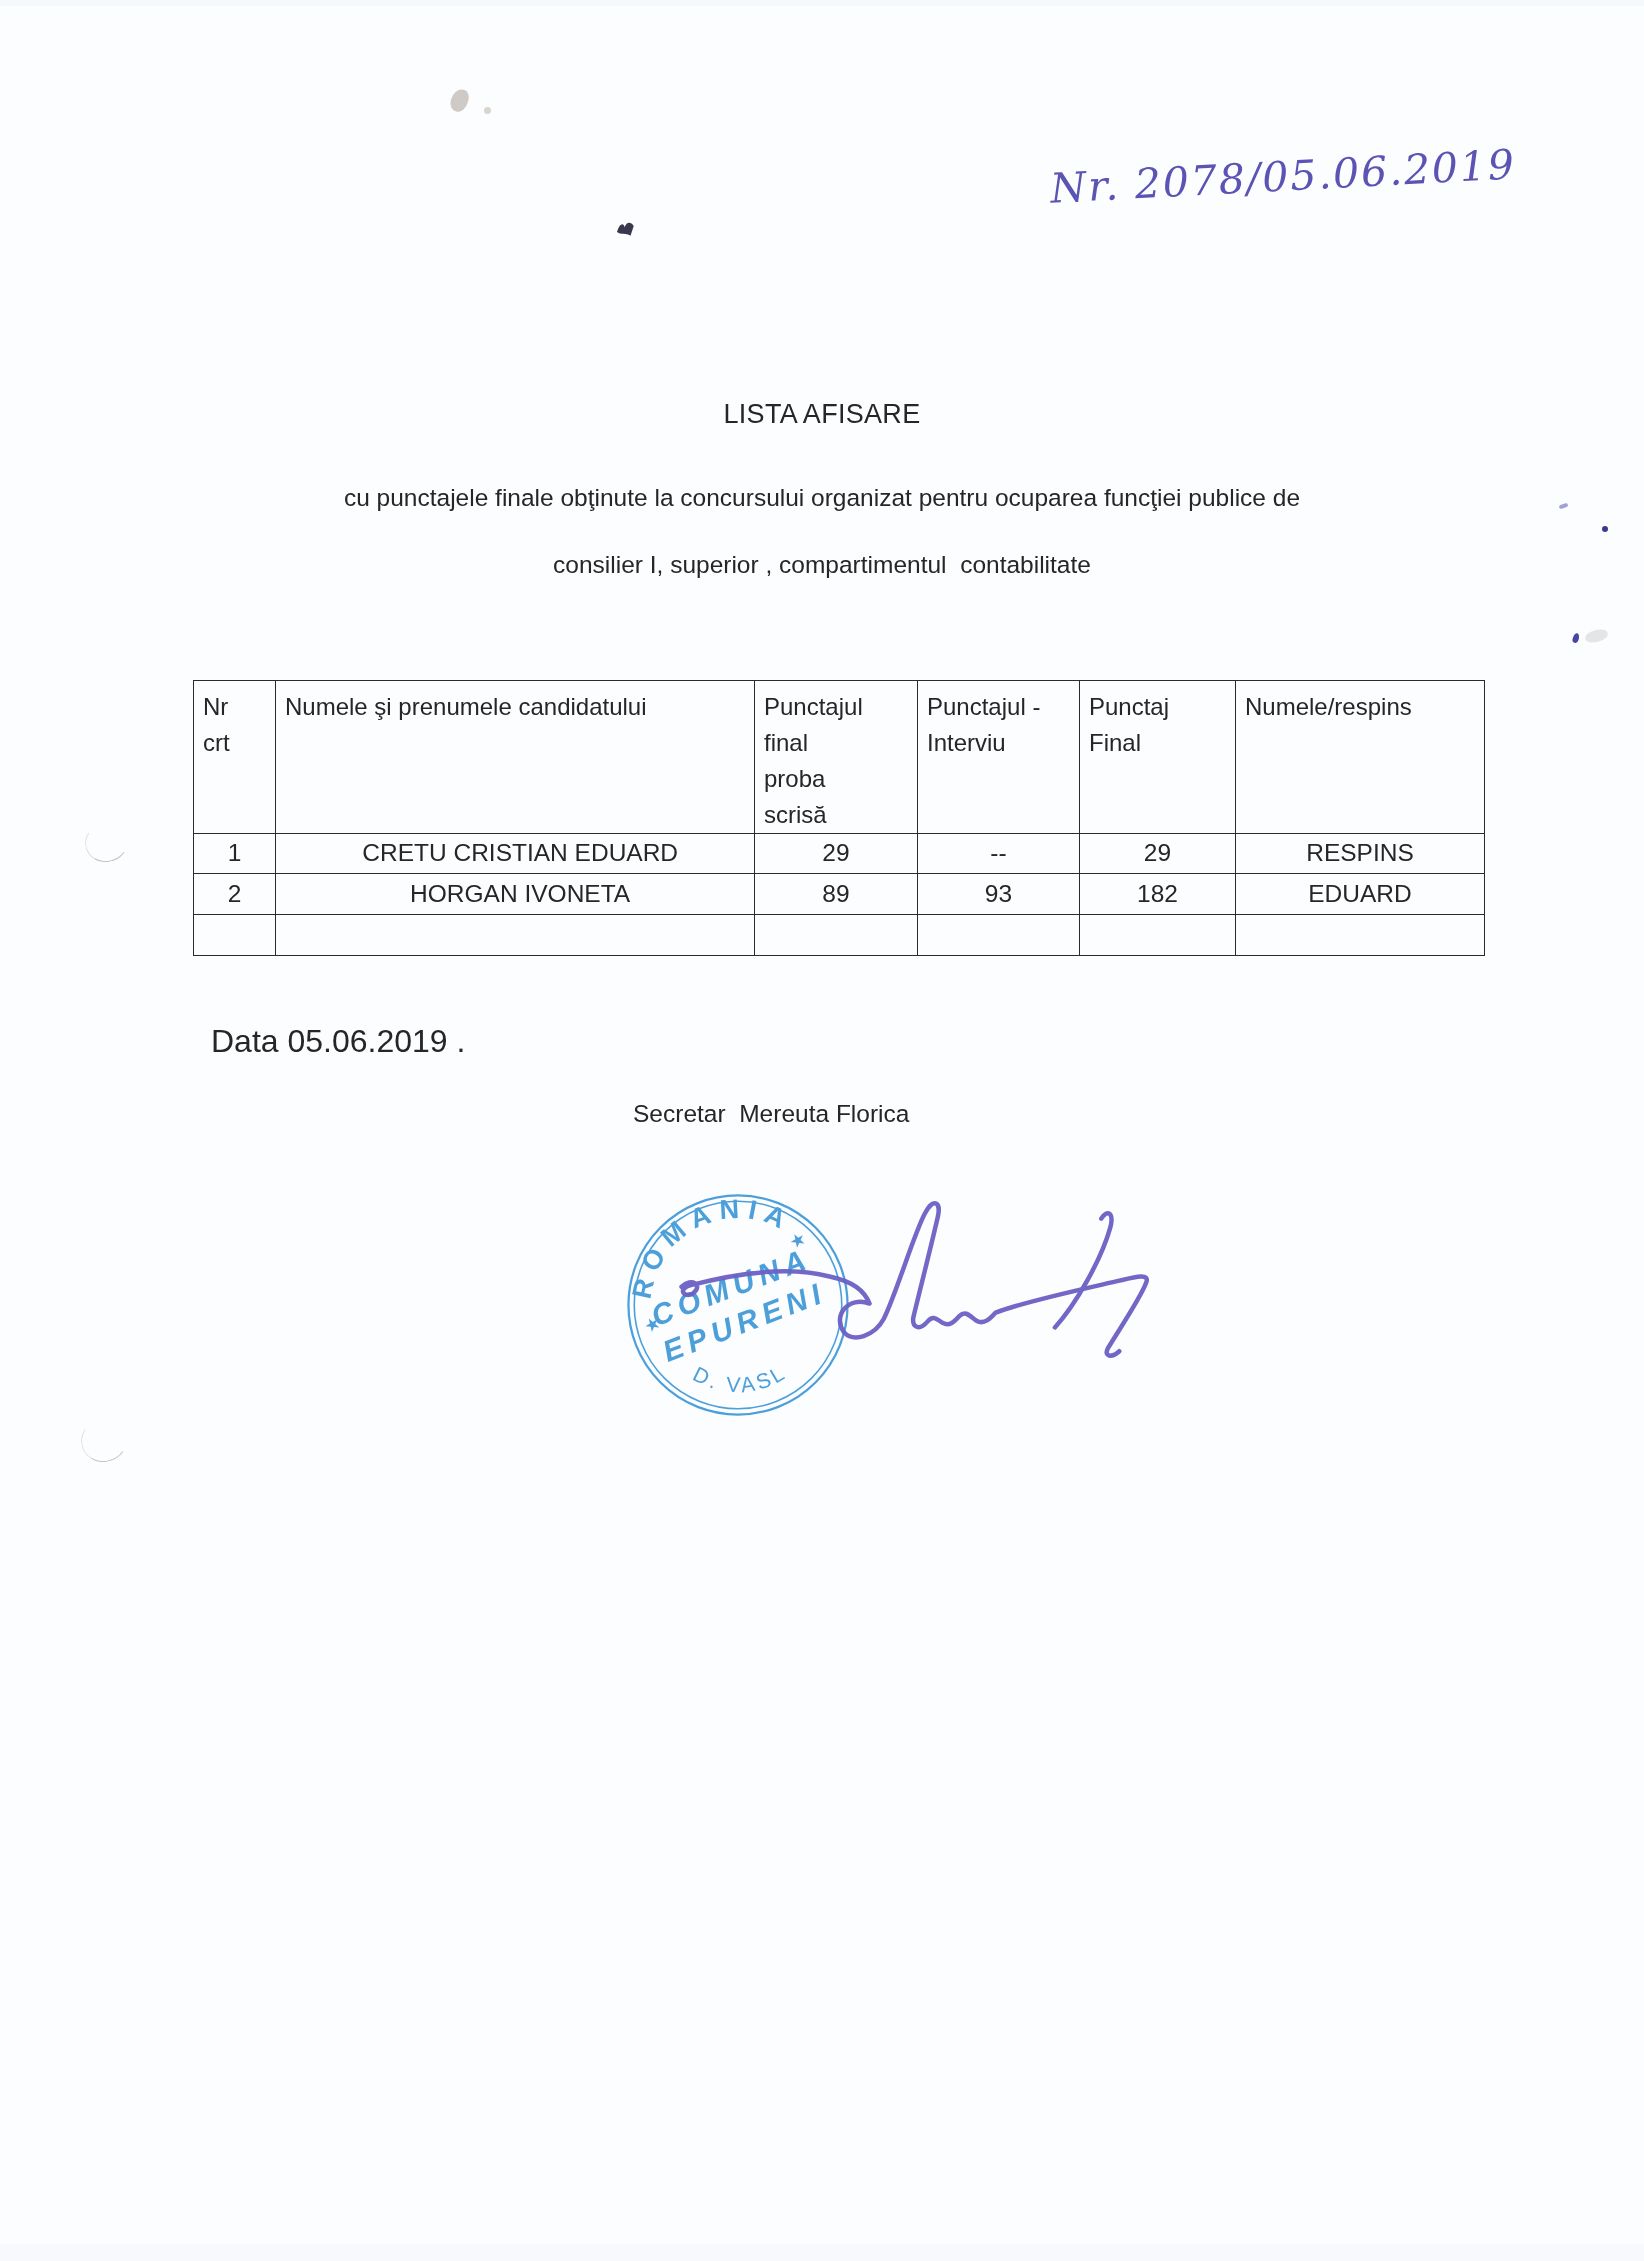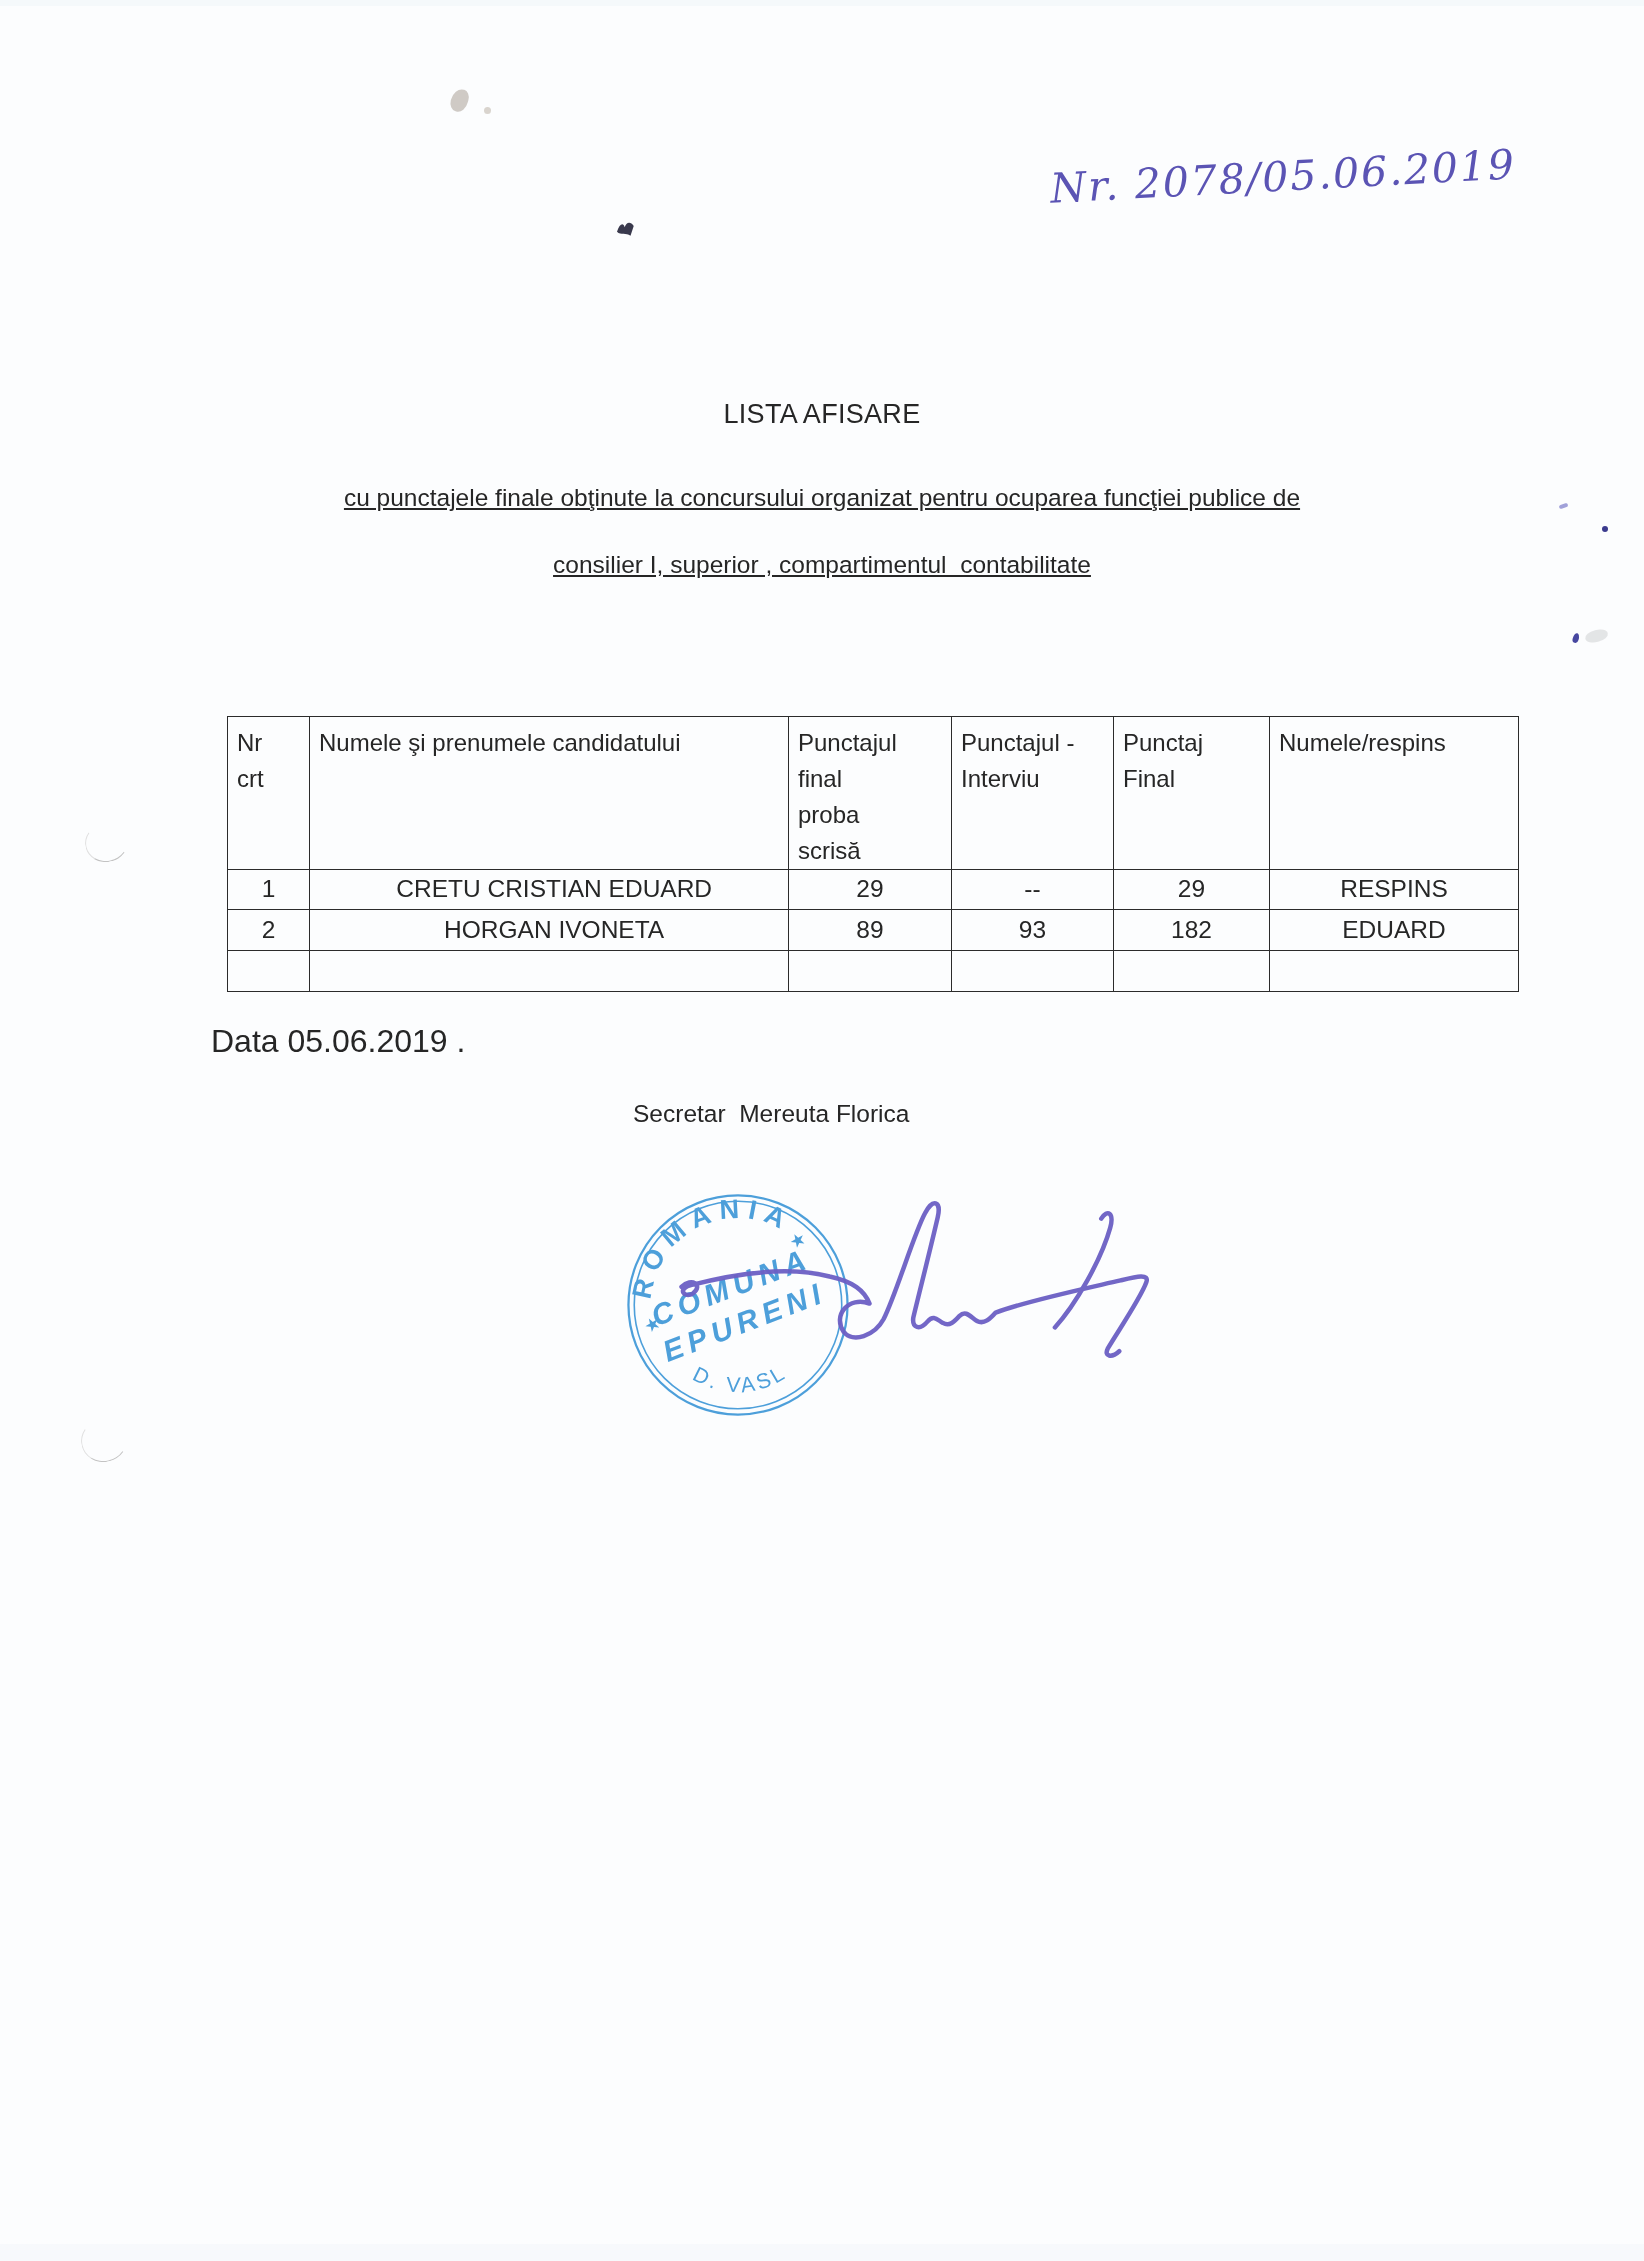--- a/index.html
+++ b/index.html
@@ -18,28 +18,28 @@
     font-size:41px; letter-spacing:1.9px; color:#5b54b4;
     transform:rotate(-3deg); white-space:nowrap;
   }
 
   .title {
     position:absolute; top:399px; left:0; width:1644px; margin:0;
     text-align:center; font-size:27px; font-weight:normal; letter-spacing:0.3px;
   }
   .sub {
     position:absolute; left:0; width:1644px; margin:0;
-    text-align:center; font-size:24.5px; white-space:pre-wrap;text-decoration:underline;
+    text-align:center; font-size:24.5px; white-space:pre-wrap;
   }
   .sub1 { top:484px; }
   .sub2 { top:551px; }
 
   table.results {
-    position:absolute; left:193px; top:716px; width:1292px;
-    border-collapse:collapse; table-layout:fixed;margin-left:34px;
+    position:absolute; left:193px; top:680px; width:1292px;
+    border-collapse:collapse; table-layout:fixed;
   }
   .results th, .results td { border:1.9px solid #2b2b2b; overflow:hidden; }
   .results th {
     vertical-align:top; text-align:left; font-weight:normal;
     font-size:24px; line-height:36px; padding:7.7px 3.9px 0 9px;
     white-space:pre-line;
   }
   .results thead tr { height:147px; }
   .results tbody tr.r1 { height:40px; }
   .results tbody tr.r2 { height:41px; }

